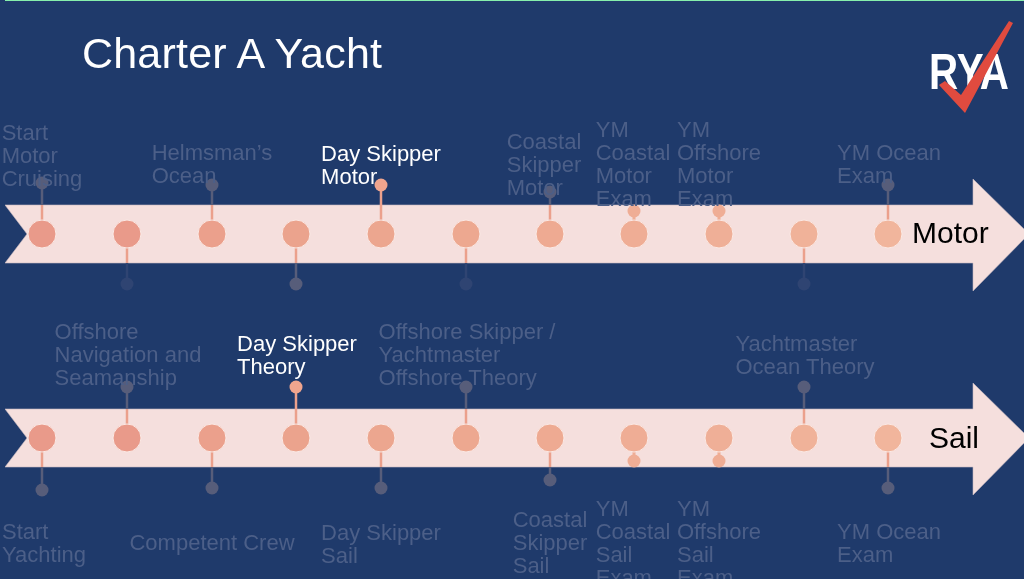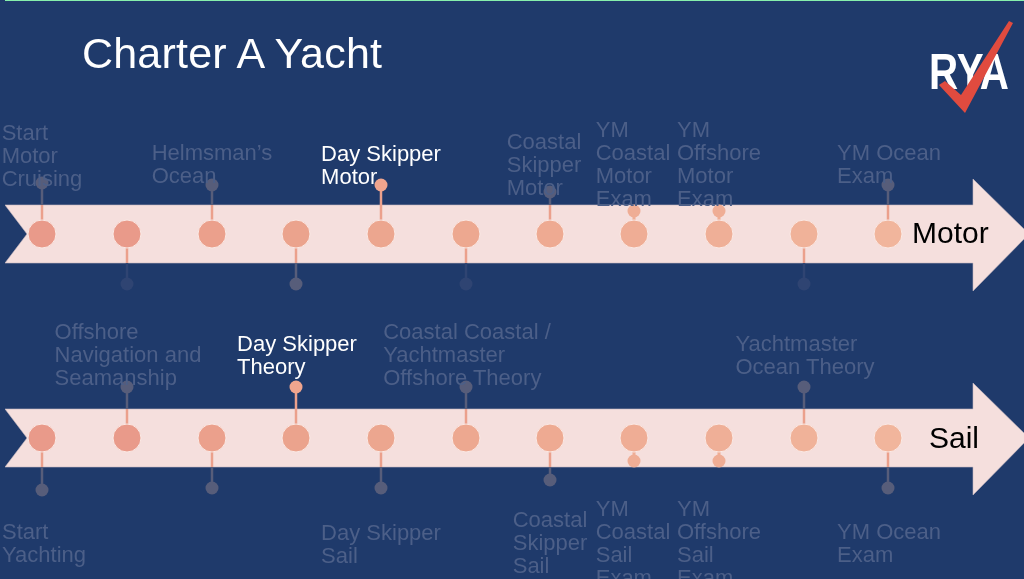--- a/index.html
+++ b/index.html
@@ -153,28 +153,29 @@
 Motor
 Exam</div>
   <div class="lbl" style="left:884px; top:124px;">YM Ocean
 Exam</div>
 
   <div class="lbl" style="left:123px; top:303px;">Offshore
 Navigation and
 Seamanship</div>
   <div class="lbl active" style="left:292px; top:315px;">Day Skipper
 Theory</div>
-  <div class="lbl" style="left:462px; top:303px;">Coastal Coastal /
+  <div class="lbl" style="left:462px; top:303px;">Offshore Skipper /
 Yachtmaster
 Offshore Theory</div>
   <div class="lbl" style="left:800px; top:315px;">Yachtmaster
 Ocean Theory</div>
 
   <div class="lbl" style="left:39px; top:503px;">Start
 Yachting</div>
+  <div class="lbl" style="left:207px; top:514px;">Competent Crew</div>
   <div class="lbl" style="left:376px; top:504px;">Day Skipper
 Sail</div>
   <div class="lbl" style="left:545px; top:491px;">Coastal
 Skipper
 Sail</div>
   <div class="lbl" style="left:628px; top:480px;">YM
 Coastal
 Sail
 Exam</div>
   <div class="lbl" style="left:714px; top:480px;">YM

